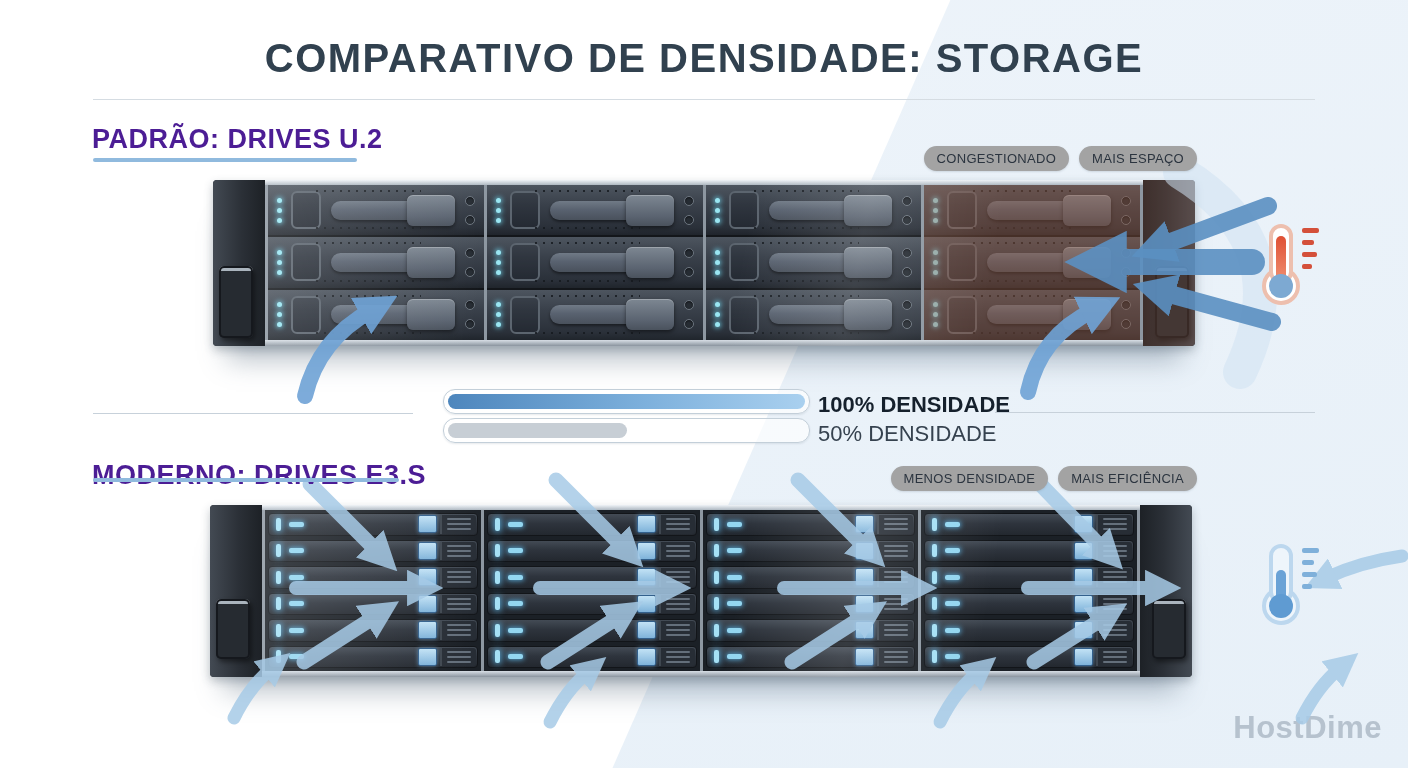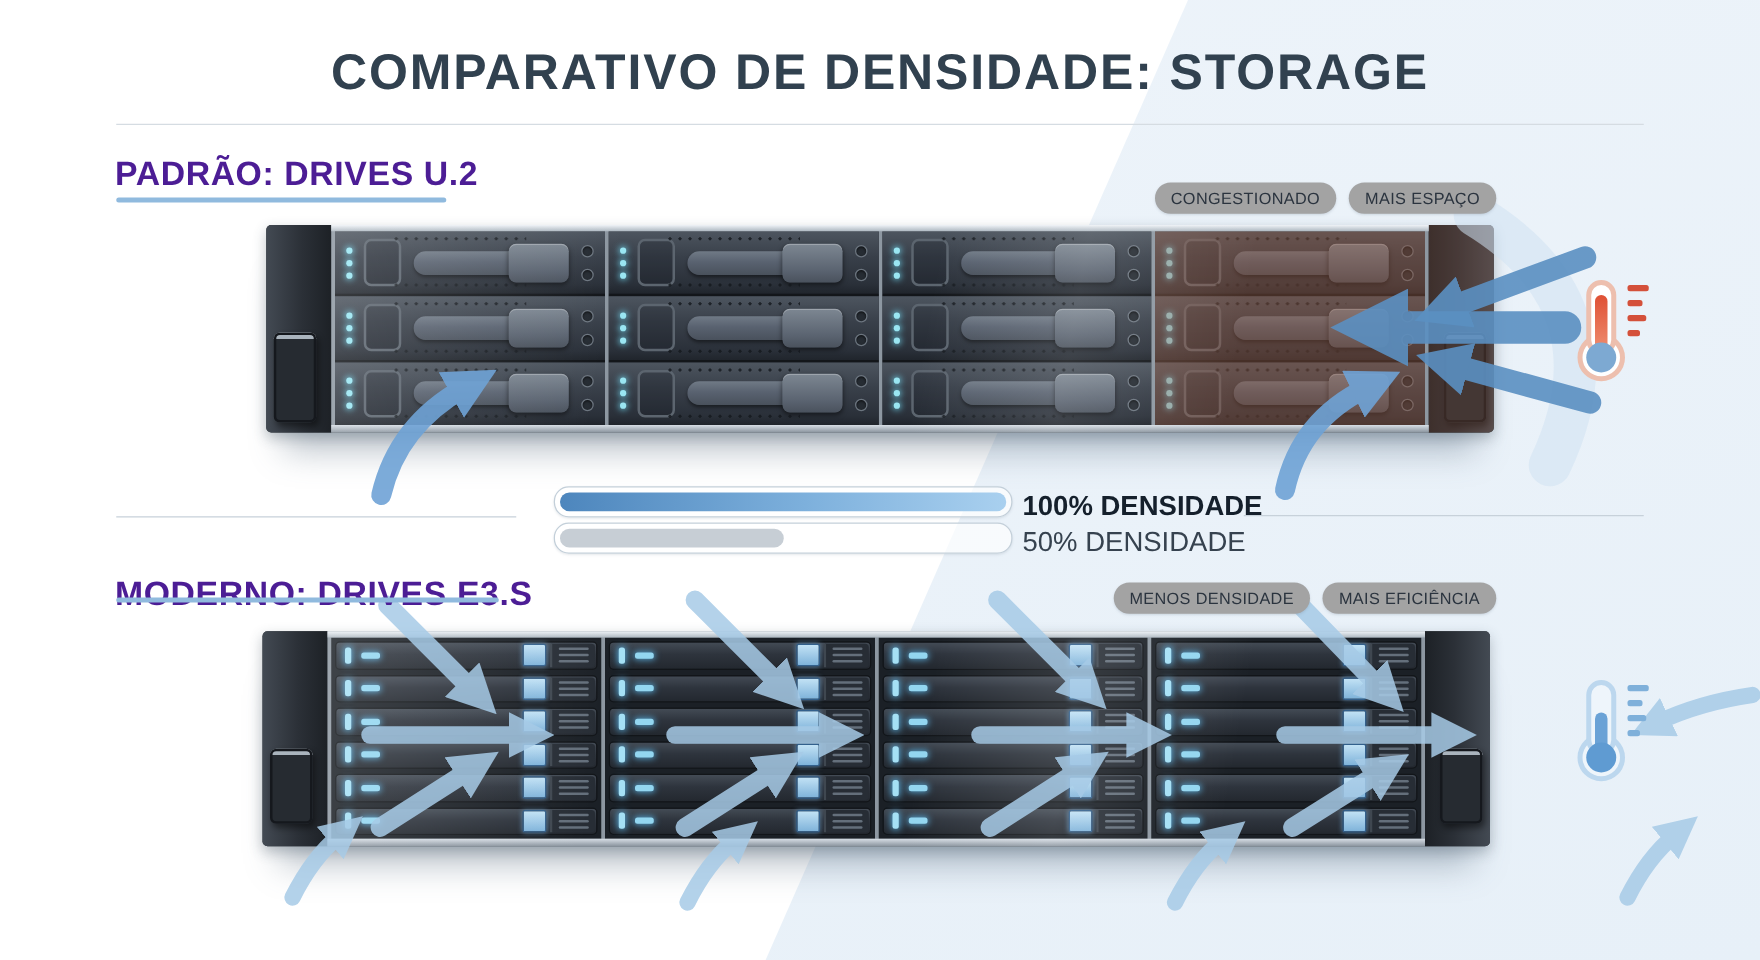--- a/index.html
+++ b/index.html
@@ -696,13 +696,14 @@
       <rect x="9" y="-2" width="20" height="56" rx="10" fill="#eef5fb" stroke="#bcd7ee" stroke-width="4"></rect>
       <rect x="14" y="22" width="10" height="34" rx="5" fill="#6aa2d6"></rect>
       <circle cx="19" cy="58" r="12" fill="#5f9bd2"></circle>
       <rect x="40" y="0" width="17" height="5" rx="2" fill="#7fb0da"></rect>
       <rect x="40" y="12" width="12" height="5" rx="2" fill="#7fb0da"></rect>
       <rect x="40" y="24" width="15" height="5" rx="2" fill="#7fb0da"></rect>
       <rect x="40" y="36" width="10" height="5" rx="2" fill="#7fb0da"></rect>
     </g>
   </svg>
 
+  <div class="brand">HostDime</div>
 </div>
 
 </body></html>

